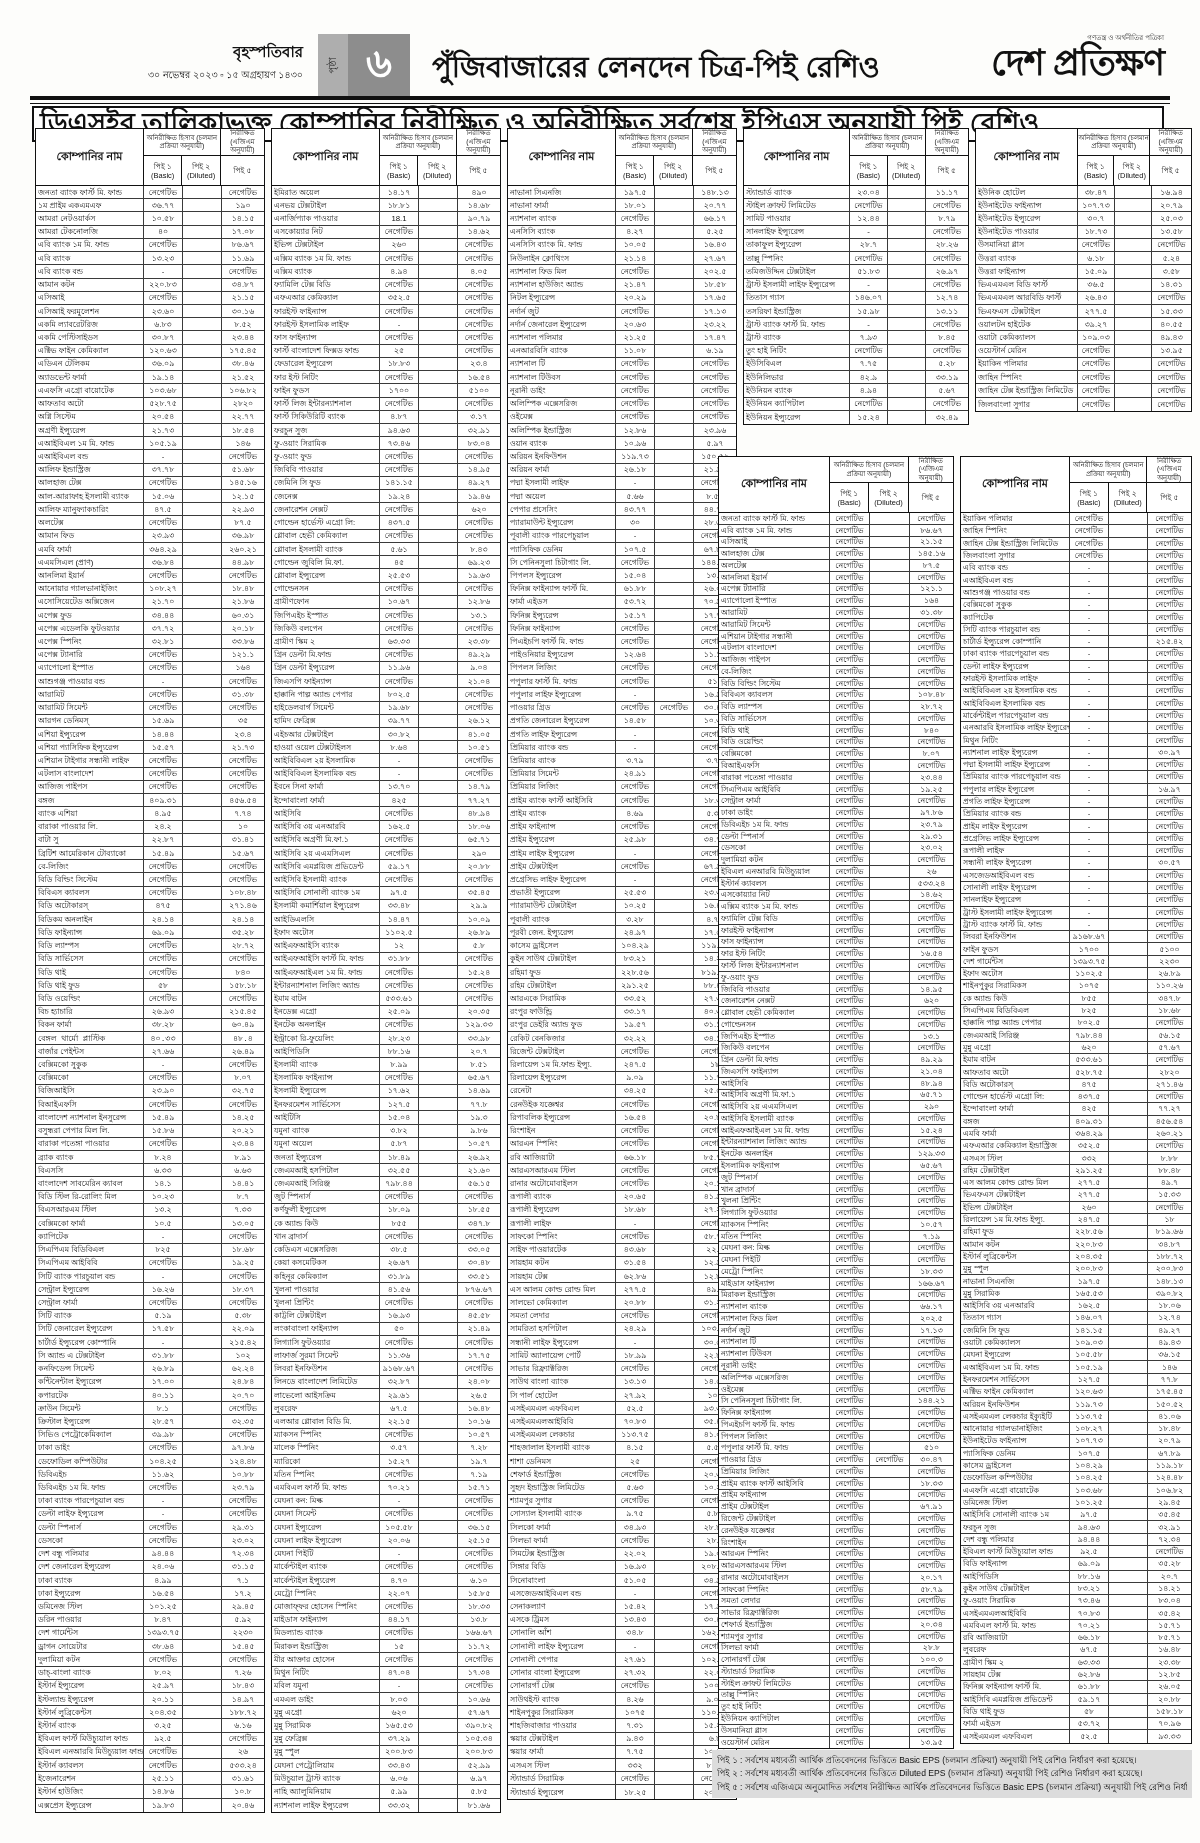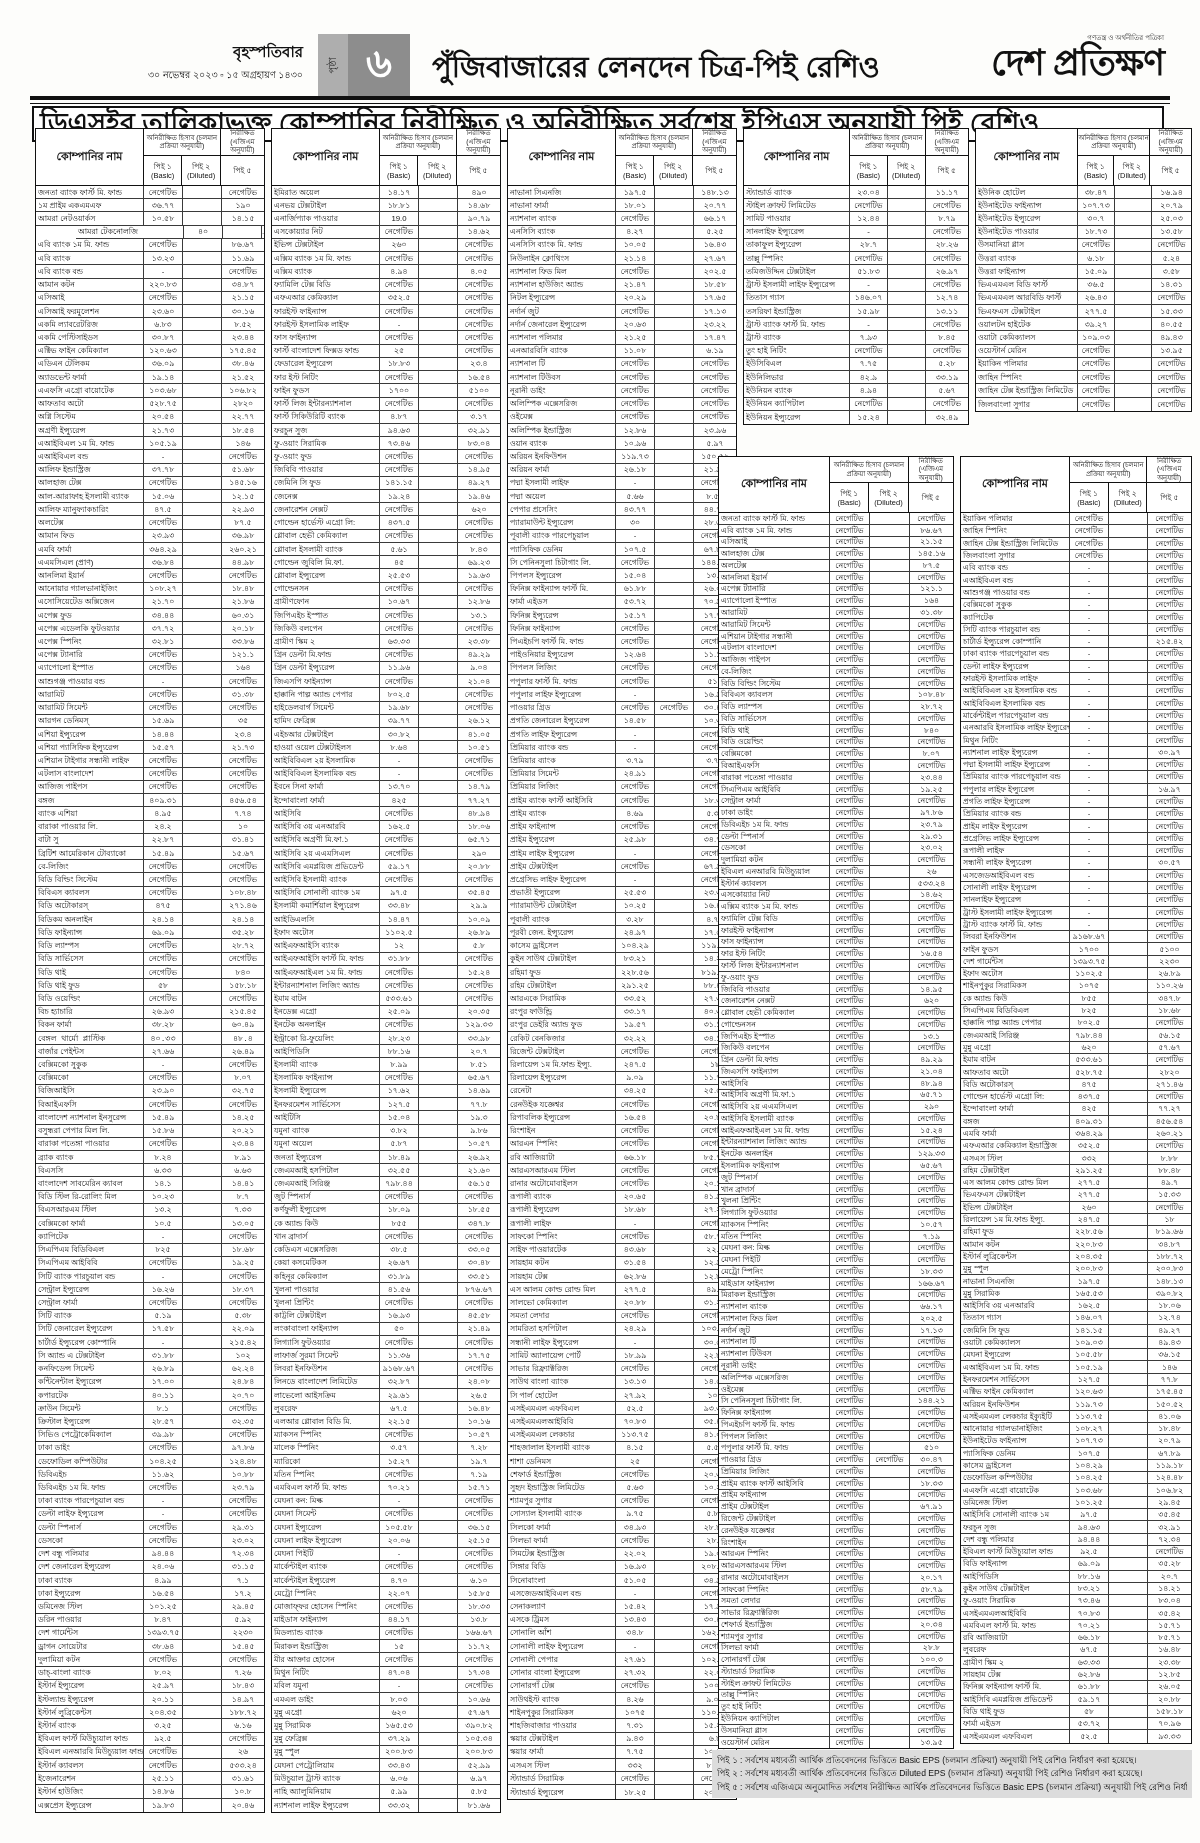--- a/index.html
+++ b/index.html
@@ -107,21 +107,21 @@
           <div class="td td-p1" style="width: 39px;">৩৬.৭৭</div>
           <div class="td td-p2" style="width: 39px;"></div>
           <div class="td td-p5" style="flex: 1 1 0%;">১৯০</div>
         </div>
         <div class="trow" style="height: 13.23px;">
           <div class="td td-name" style="width: 108px;">আমরা নেটওয়ার্কস</div>
           <div class="td td-p1" style="width: 39px;">১০.৫৮</div>
           <div class="td td-p2" style="width: 39px;"></div>
           <div class="td td-p5" style="flex: 1 1 0%;">১৪.১৫</div>
         </div>
-        <div class="trow" style="height: 13.23px; margin-left: 40px;">
+        <div class="trow" style="height: 13.23px;">
           <div class="td td-name" style="width: 108px;">আমরা টেকনোলজি</div>
           <div class="td td-p1" style="width: 39px;">৪০</div>
           <div class="td td-p2" style="width: 39px;"></div>
           <div class="td td-p5" style="flex: 1 1 0%;">১৭.০৮</div>
         </div>
         <div class="trow" style="height: 13.23px;">
           <div class="td td-name" style="width: 108px;">এবি ব্যাংক ১ম মি. ফান্ড</div>
           <div class="td td-p1" style="width: 39px;">নেগেটিভ</div>
           <div class="td td-p2" style="width: 39px;"></div>
           <div class="td td-p5" style="flex: 1 1 0%;">৮৬.৬৭</div>
@@ -857,21 +857,21 @@
           <div class="td td-p5" style="flex: 1 1 0%;">৪৯০</div>
         </div>
         <div class="trow" style="height: 13.23px;">
           <div class="td td-name" style="width: 108px;">এনভয় টেক্সটাইল</div>
           <div class="td td-p1" style="width: 39px;">১৮.৮১</div>
           <div class="td td-p2" style="width: 39px;"></div>
           <div class="td td-p5" style="flex: 1 1 0%;">১৪.৬৮</div>
         </div>
         <div class="trow" style="height: 13.23px;">
           <div class="td td-name" style="width: 108px;">এনার্জিপ্যাক পাওয়ার</div>
-          <div class="td td-p1" style="width: 39px;">19.0</div>
+          <div class="td td-p1" style="width: 39px;">18.1</div>
           <div class="td td-p2" style="width: 39px;"></div>
           <div class="td td-p5" style="flex: 1 1 0%;">৯০.৭৯</div>
         </div>
         <div class="trow" style="height: 13.23px;">
           <div class="td td-name" style="width: 108px;">এসকোয়্যার নিট</div>
           <div class="td td-p1" style="width: 39px;">নেগেটিভ</div>
           <div class="td td-p2" style="width: 39px;"></div>
           <div class="td td-p5" style="flex: 1 1 0%;">১৪.৬২</div>
         </div>
         <div class="trow" style="height: 13.23px;">

